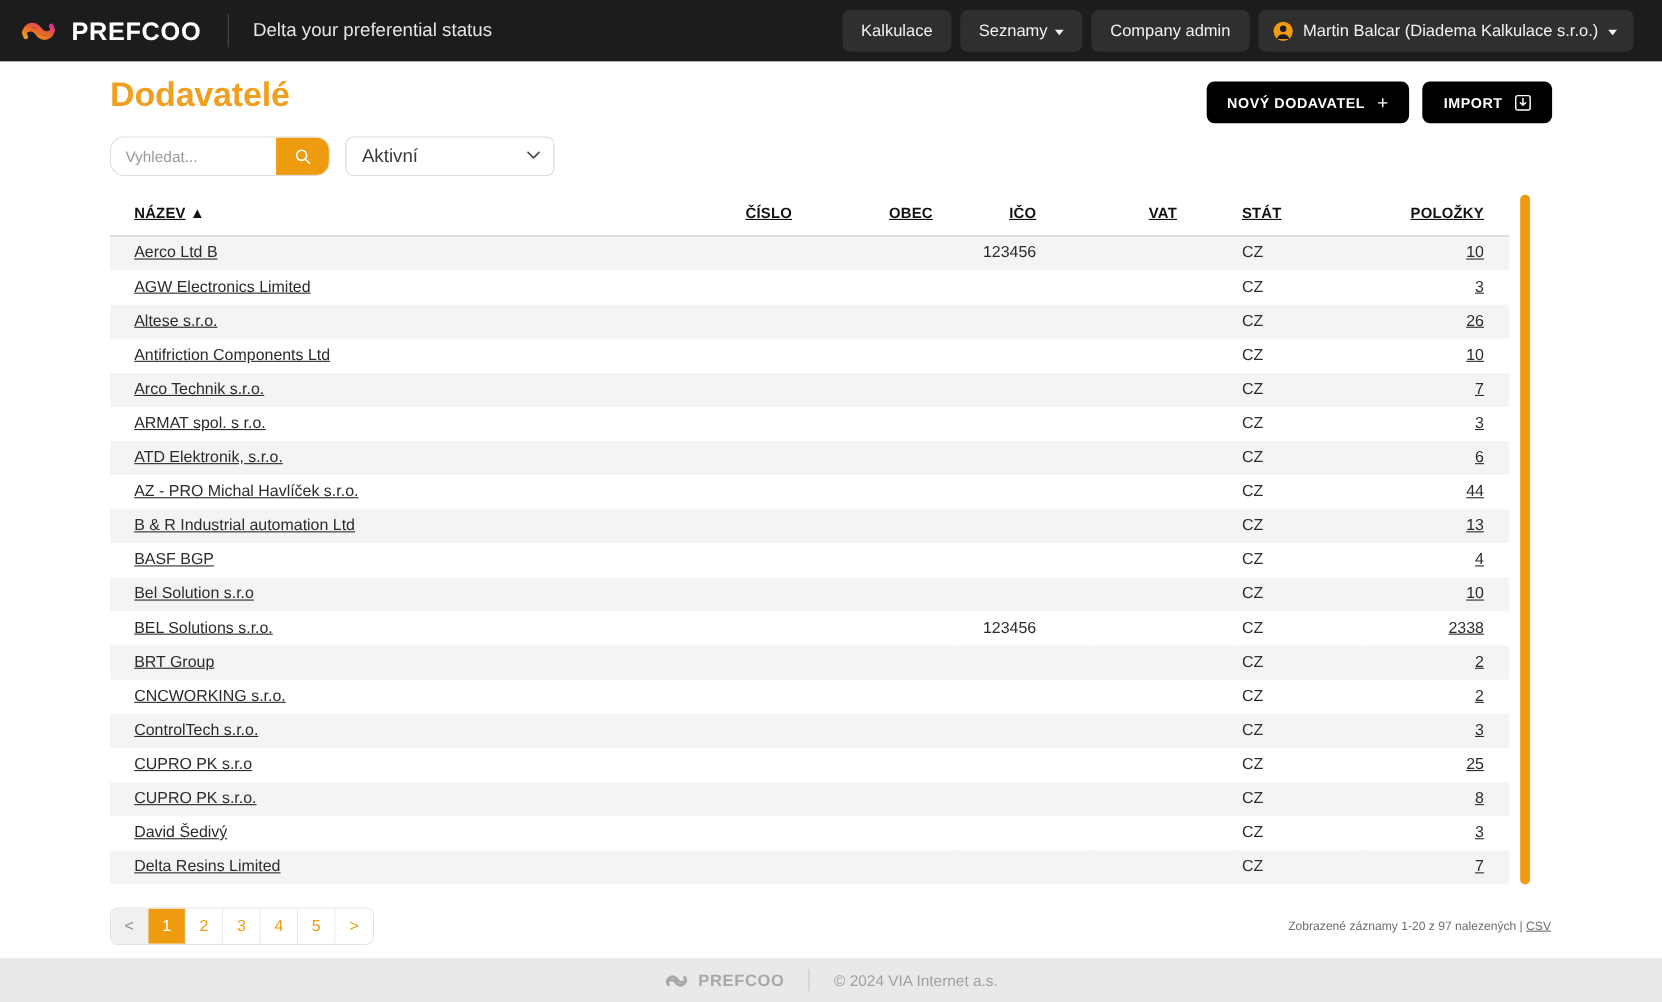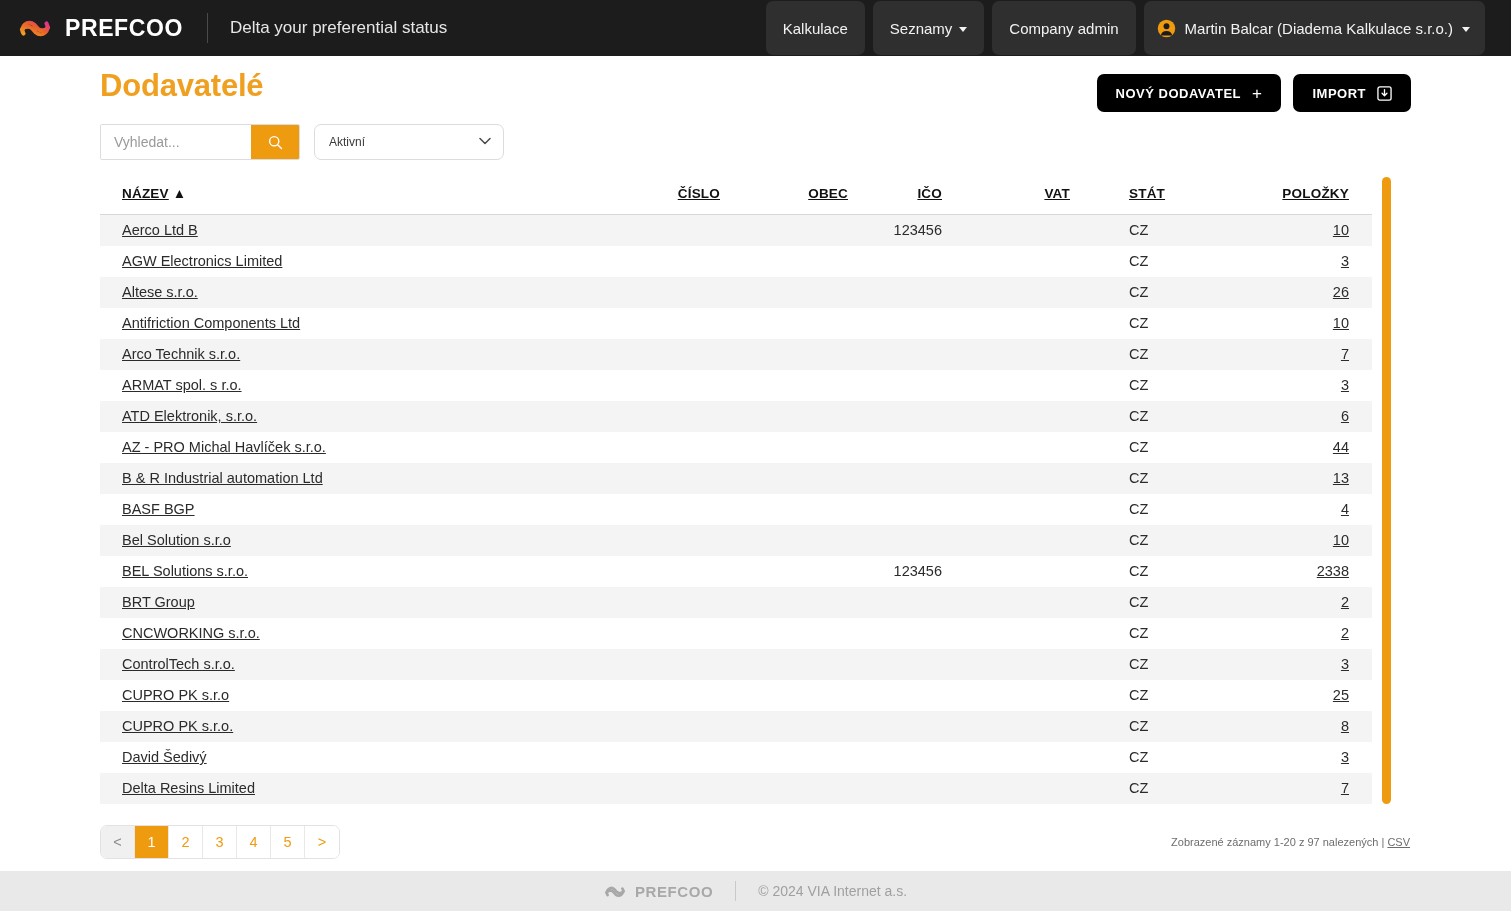--- a/index.html
+++ b/index.html
@@ -41,21 +41,21 @@
     margin-left: auto;
     display: flex;
     align-items: center;
     gap: 8px;
   }
   .nav-btn {
     background: #2f2f2f;
     color: #f2f2f2;
     border: none;
     border-radius: 7px;
-    height: 54px;
+    height: 38px;
     padding: 0 17px;
     font-size: 15px;
     font-family: inherit;
     display: flex;
     align-items: center;
     gap: 7px;
     cursor: pointer;
     white-space: nowrap;
   }
   .caret-down {
@@ -118,21 +118,21 @@
   .filters {
     display: flex;
     gap: 14px;
     margin-top: 12px;
   }
   .search-wrap {
     display: flex;
     width: 200px;
     height: 36px;
     border: 1px solid #dcdcdc;
-    border-radius: 2px;
+    border-radius: 13px;
     overflow: hidden;
     background: #fff;
   }
   .search-input {
     flex: 1;
     border: none;
     outline: none;
     padding: 0 13px;
     font-size: 14px;
     font-family: inherit;
@@ -155,21 +155,21 @@
   .select-wrap {
     position: relative;
     width: 190px;
     height: 36px;
   }
   .select-box {
     width: 100%; height: 100%;
     border: 1px solid #dcdcdc;
     border-radius: 7px;
     background: #fff;
-    font-size: 12px;
+    font-size: 17px;
     font-family: inherit;
     color: #3a3a3a;
     padding: 0 34px 0 14px;
     display: flex;
     align-items: center;
     cursor: pointer;
   }
   .select-chevron {
     position: absolute;
     right: 13px; top: 13px;

